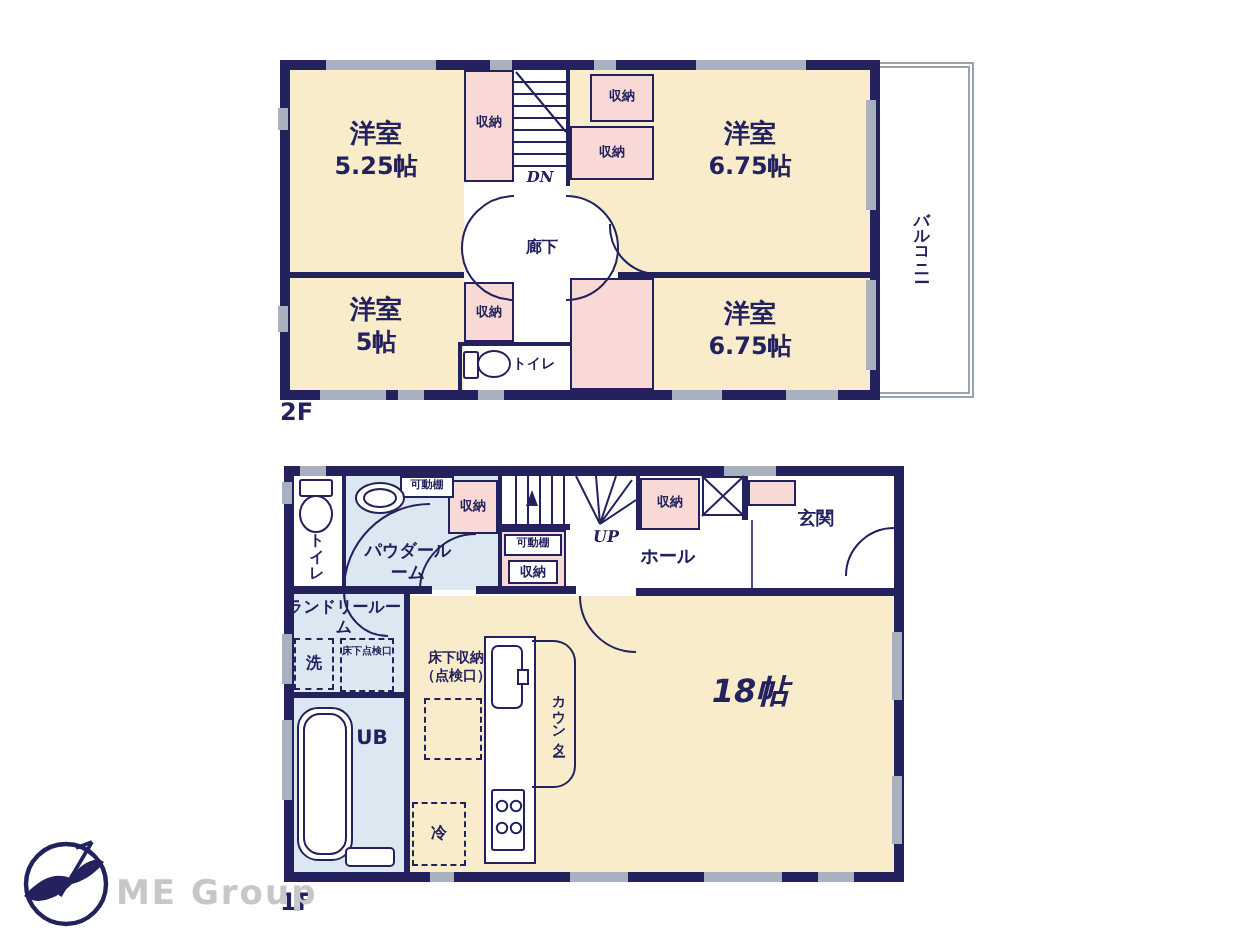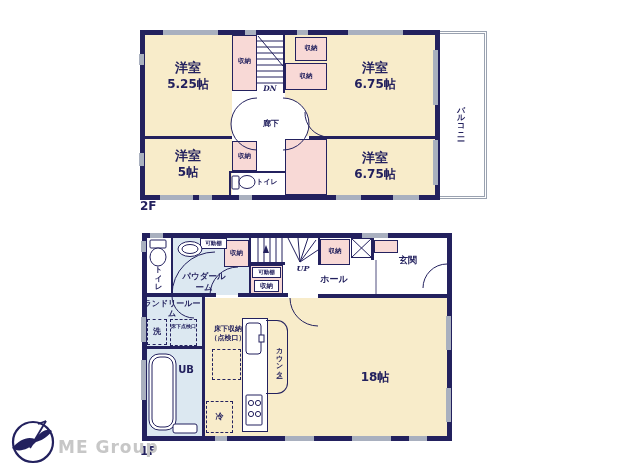--- a/index.html
+++ b/index.html
@@ -138,21 +138,21 @@
   <div class="a lbl vtext" style="left:269px;top:326px;width:14px;height:64px;font-size:7px;font-weight:bold;">カウンター</div>
 
   <div class="a lbl vtext" style="left:152px;top:256px;width:11px;height:36px;font-size:7.5px;">トイレ</div>
   <div class="a lbl" style="left:182px;top:255px;width:44px;font-size:8.5px;z-index:6;margin-top:16px;">パウダールーム</div>
   <div class="a lbl serifit" style="left:291px;top:263px;width:24px;height:11px;font-size:8px;">UP</div>
   <div class="a lbl" style="left:310px;top:274px;width:48px;height:13px;font-size:9px;">ホール</div>
   <div class="a lbl" style="left:388px;top:255px;width:40px;height:13px;font-size:9px;">玄関</div>
   <div class="a lbl" style="left:142px;top:299px;width:60px;font-size:8px;z-index:6;">ランドリールーム</div>
   <div class="a lbl" style="left:172px;top:364px;width:28px;height:14px;font-size:10px;">UB</div>
   <div class="a lbl" style="left:204px;top:325px;width:48px;font-size:7px;"><span>床下収納</span><br><span>（点検口）</span></div>
-  <div class="a lbl" style="left:335px;top:370px;width:80px;height:16px;font-size:12px;">18帖</div>
+  <div class="a lbl" style="left:335px;top:336px;width:80px;height:16px;font-size:16px;font-style:italic;">18帖</div>
   <div class="a lbl" style="left:140px;top:444px;width:30px;height:15px;font-size:12px;text-align:left;">1F</div>
 
   <div class="a win" style="left:150px;top:233px;width:13px;height:5px;"></div>
   <div class="a win" style="left:362px;top:233px;width:26px;height:5px;"></div>
   <div class="a win" style="left:141px;top:241px;width:5px;height:11px;"></div>
   <div class="a win" style="left:141px;top:317px;width:5px;height:25px;"></div>
   <div class="a win" style="left:141px;top:360px;width:5px;height:40px;"></div>
   <div class="a win" style="left:215px;top:436px;width:12px;height:5px;"></div>
   <div class="a win" style="left:285px;top:436px;width:29px;height:5px;"></div>
   <div class="a win" style="left:352px;top:436px;width:39px;height:5px;"></div>

